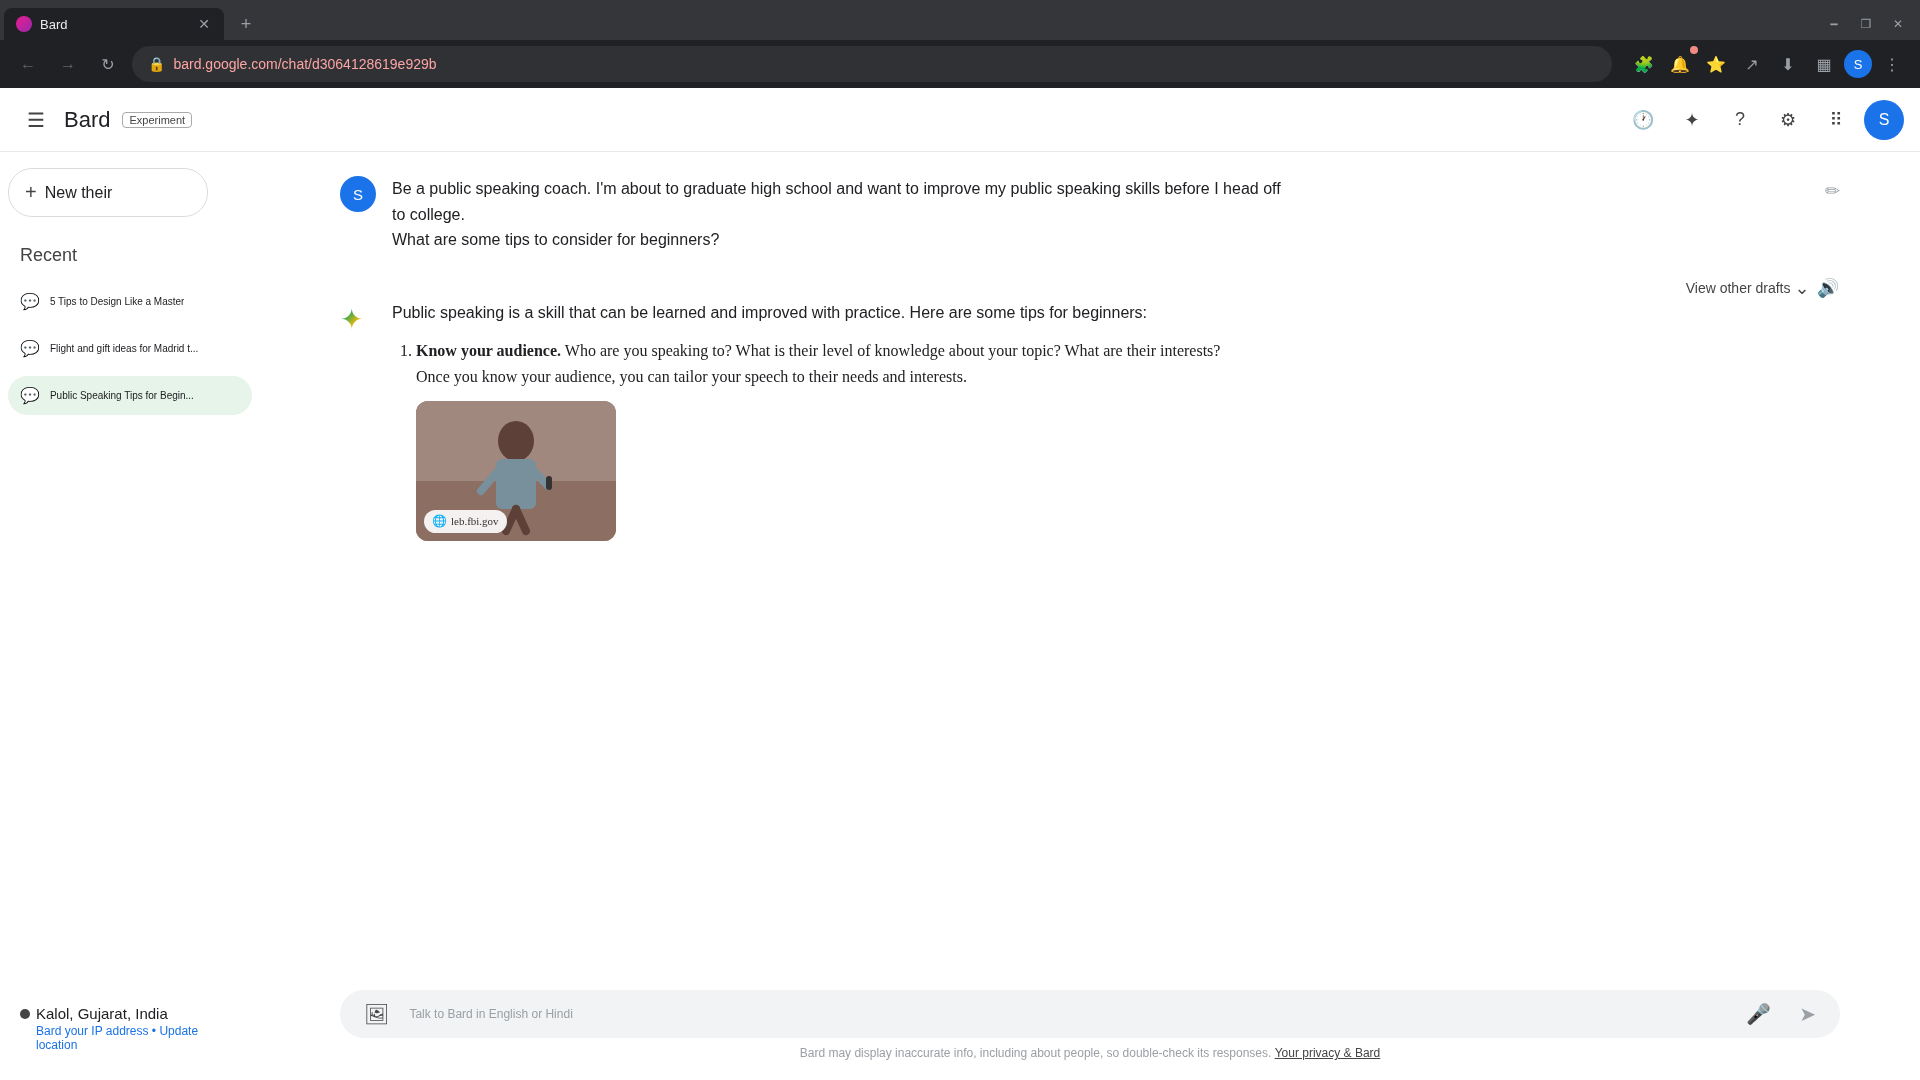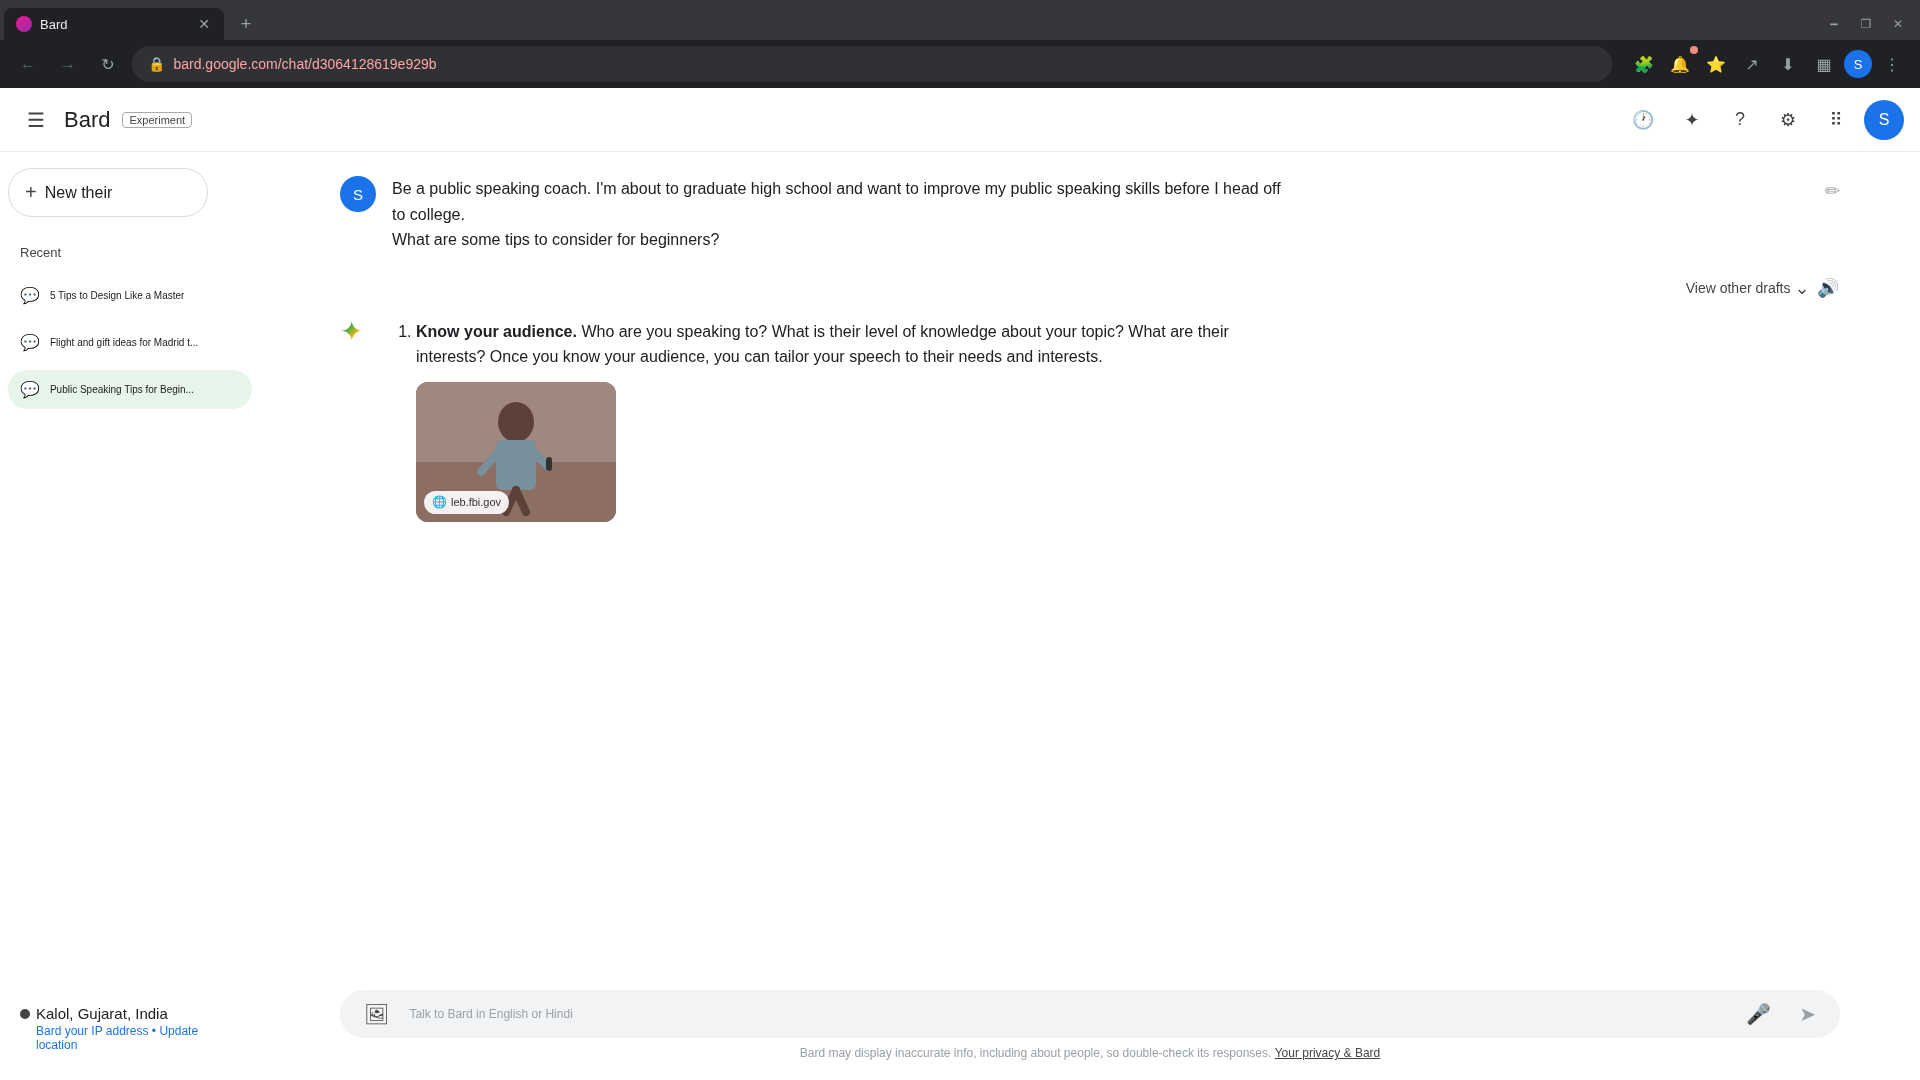--- a/index.html
+++ b/index.html
@@ -40,21 +40,21 @@
     .header-profile { width: 40px; height: 40px; background: #1a73e8; border-radius: 50%; display: flex; align-items: center; justify-content: center; color: #fff; font-size: 16px; font-weight: 500; cursor: pointer; }
 
     
     .main-layout { display: flex; flex: 1; overflow: hidden; }
 
     
     .sidebar { width: 260px; flex-shrink: 0; padding: 16px 8px; display: flex; flex-direction: column; gap: 8px; overflow-y: auto; }
     .new-chat-btn { display: flex; align-items: center; gap: 8px; padding: 12px 16px; border: 1px solid #dadce0; border-radius: 24px; cursor: pointer; width: 200px; margin-bottom: 16px; }
     .new-chat-plus { font-size: 20px; color: #444; }
     .new-chat-label { font-size: 16px; color: #202124; }
-    .recent-label { font-size: 13px; color: #444; font-weight: 500; padding: 4px 12px; margin-bottom: 4px; }
+    .recent-label { font-size: 18px; color: #444; font-weight: 500; padding: 4px 12px; margin-bottom: 4px; }
     .chat-item { display: flex; align-items: center; gap: 10px; padding: 10px 12px; border-radius: 24px; cursor: pointer; }
     .chat-item.active { background: #e6f4ea; }
     .chat-icon { color: #444; font-size: 16px; flex-shrink: 0; }
     .chat-name { font-size: 10px; color: #202124; white-space: nowrap; overflow: hidden; text-overflow: ellipsis; }
     .sidebar-footer { margin-top: auto; padding: 12px; }
     .location-dot { width: 10px; height: 10px; background: #444; border-radius: 50%; display: inline-block; margin-right: 6px; }
     .location-text { font-size: 15px; color: #202124; }
     .location-links { font-size: 12px; color: #1a73e8; cursor: pointer; margin-top: 2px; padding-left: 16px; }
 
     
@@ -63,32 +63,32 @@
     .chat-messages::-webkit-scrollbar { width: 8px; }
     .chat-messages::-webkit-scrollbar-thumb { background: #dadce0; border-radius: 4px; }
 
     .user-message-block { display: flex; align-items: flex-start; gap: 16px; margin-bottom: 24px; }
     .user-avatar { width: 36px; height: 36px; background: #1a73e8; border-radius: 50%; display: flex; align-items: center; justify-content: center; color: #fff; font-size: 15px; font-weight: 500; flex-shrink: 0; }
     .user-message-content { flex: 1; }
     .user-message-text { font-size: 16px; color: #202124; line-height: 1.6; max-width: 900px; }
     .edit-icon-btn { color: #9aa0a6; font-size: 18px; cursor: pointer; margin-top: 4px; }
 
     .bard-response-block { margin-bottom: 24px; }
-    .drafts-bar { display: flex; align-items: center; justify-content: flex-end; gap: 8px; margin-bottom: 12px; }
+    .drafts-bar { display: flex; align-items: center; justify-content: flex-end; gap: 8px; }
     .view-drafts-btn { display: flex; align-items: center; gap: 4px; color: #444; font-size: 14px; cursor: pointer; }
     .chevron-down { font-size: 18px; }
     .sound-btn { color: #444; font-size: 18px; cursor: pointer; }
 
     .bard-message-block { display: flex; align-items: flex-start; gap: 16px; }
     .bard-avatar { width: 36px; height: 36px; flex-shrink: 0; margin-top: 4px; }
     .bard-response-text { font-size: 16px; color: #202124; line-height: 1.7; max-width: 860px; }
     .bard-response-text p { margin-bottom: 12px; }
 
     .numbered-list { margin: 8px 0 8px 24px; }
-    .numbered-list li { margin-bottom: 16px; font-size: 16px; color: #202124; line-height: 1.6; }
+    .numbered-list li { margin-bottom: 16px; font-size: 16px; color: #202124; line-height: 1.6; font-family: Liberation Serif, serif; }
     .numbered-list li strong { font-weight: 600; }
 
     .image-card { border-radius: 12px; overflow: hidden; width: 200px; margin-top: 12px; background: #f1f3f4; }
     .image-placeholder { width: 200px; height: 140px; background: linear-gradient(135deg, #8d6e63 0%, #a1887f 40%, #bcaaa4 100%); display: flex; align-items: flex-end; padding: 8px; position: relative; }
     .image-source-badge { background: rgba(255,255,255,0.9); border-radius: 12px; padding: 2px 8px; font-size: 11px; color: #333; display: flex; align-items: center; gap: 4px; }
     .source-globe { font-size: 12px; }
 
     
     .input-area { padding: 12px 80px 20px; border-top: none; }
     .input-row { display: flex; align-items: center; gap: 12px; background: #f1f3f4; border-radius: 28px; padding: 4px 16px; }
@@ -214,20 +214,21 @@
               <span>View other drafts</span>
               <span class="chevron-down">⌄</span>
             </div>
             <div class="sound-btn">🔊</div>
           </div>
           <div class="bard-message-block">
             <div class="bard-avatar">
               <span style="font-size:28px;background:linear-gradient(135deg,#4285f4,#34a853,#fbbc04,#ea4335);-webkit-background-clip:text;-webkit-text-fill-color:transparent;">✦</span>
             </div>
             <div class="bard-response-text">
+              <p>Public speaking is a skill that can be learned and improved with practice. Here are some tips for beginners:</p>
               <ol class="numbered-list">
                 <li>
                   <strong>Know your audience.</strong>
                   <span> Who are you speaking to? What is their level of knowledge about your topic? What are their interests? Once you know your audience, you can tailor your speech to their needs and interests.</span>
                   <div class="image-card">
                     <div class="image-placeholder">
 
                       <svg width="200" height="140" viewBox="0 0 200 140" style="position:absolute;top:0;left:0;">
                         <rect width="200" height="140" fill="#a1887f"></rect>
                         <rect x="0" y="80" width="200" height="60" fill="#8d6e63"></rect>

